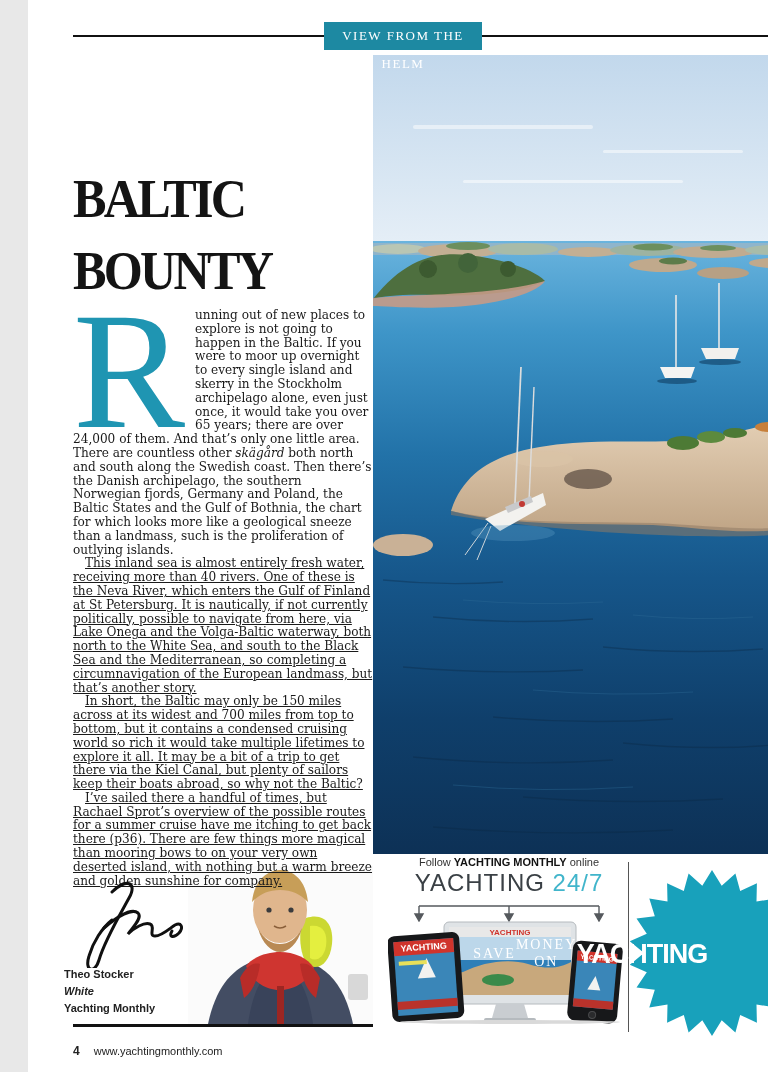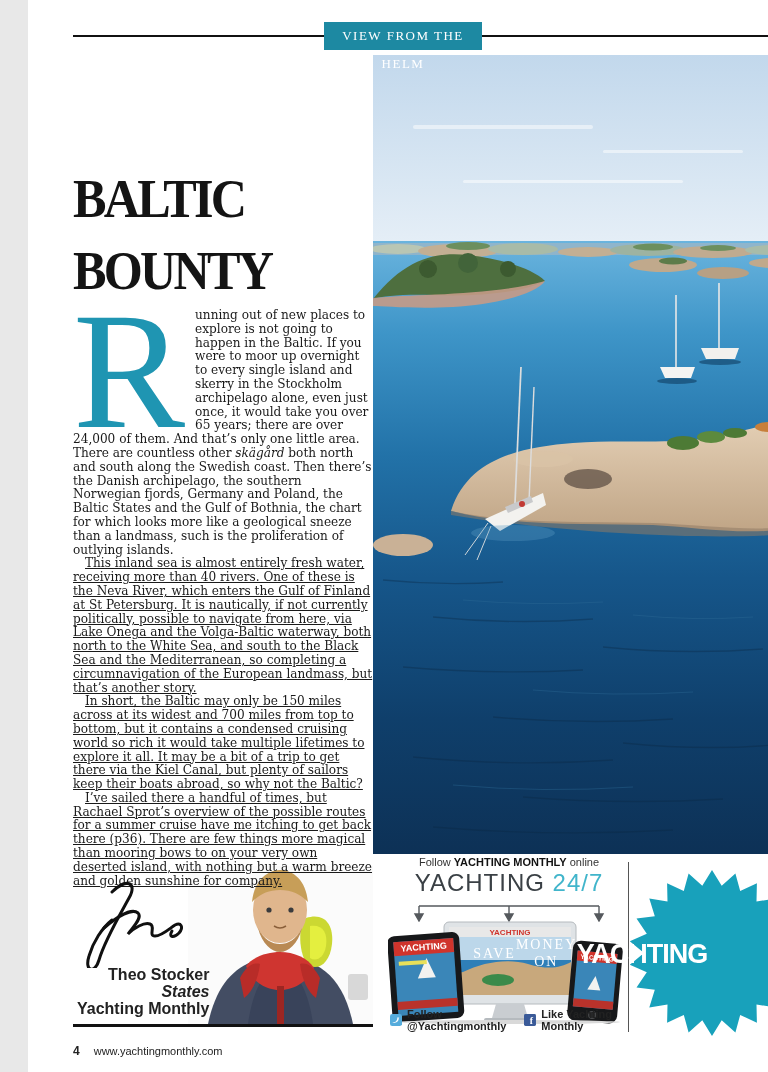--- a/index.html
+++ b/index.html
@@ -21,22 +21,22 @@
   .bodycol{position:absolute;left:45px;top:309px;width:300px;z-index:2;
         font-family:"DejaVu Serif",serif;font-size:12.1px;line-height:13.8px;color:#1a1a1a;
         text-align:left;}
   .bodycol p{margin:0;}
   .bodycol p.indent{text-indent:12px;text-decoration:underline;}
   .dropcap{float:left;color:#1f95b2;font-family:"Liberation Serif",serif;font-weight:400;
         font-size:168px;line-height:110px;padding-right:10px;padding-top:6px;}
   .ital{font-style:italic;}
   
   .sig{position:absolute;left:48px;top:876px;z-index:2;}
-  .author{position:absolute;left:49px;top:966px;font-size:16px;font-weight:700;color:#222;
-        line-height:17px;z-index:2;text-align:right;}
+  .author{position:absolute;left:36px;top:966px;font-size:11px;font-weight:700;color:#222;
+        line-height:17px;z-index:2;}
   .author .role{font-style:italic;}
   .portrait{position:absolute;left:160px;top:866px;width:185px;height:158px;z-index:1;}
   .portrait-rule{position:absolute;left:45px;top:1024px;width:300px;height:3px;background:#111;}
   .follow-line{position:absolute;left:362px;top:856px;width:238px;text-align:center;
         font-size:11px;color:#333;}
   .follow-line b{color:#111;}
   .logo247{position:absolute;left:362px;top:869px;width:238px;text-align:center;
         font-size:24px;letter-spacing:1px;color:#3a4045;}
   .logo247 .n247{color:#41b5cb;}
   .arrows{position:absolute;left:383px;top:904px;}
@@ -196,21 +196,21 @@
     <svg width="110" height="92" viewBox="0 0 110 92">
       <g stroke="#101010" stroke-width="3" fill="none" stroke-linecap="round">
         <path d="M36,16 C50,2 62,6 53,22 C42,42 28,66 23,84 C19,98 8,96 13,80 C17,66 26,52 36,44"></path>
         <path d="M28,52 C42,40 56,32 62,37 C67,42 56,52 52,58 C58,52 68,46 74,48 C80,50 72,60 79,60 C86,60 94,52 99,49 C105,46 108,51 103,57 C98,62 92,62 96,55"></path>
       </g>
     </svg>
   </div>
 
   <div class="author">
     <div>Theo Stocker</div>
-    <div class="role">States</div>
+    <div class="role">White</div>
     <div>Yachting Monthly</div>
   </div>
 
   <div class="portrait">
     <svg width="185" height="158" viewBox="0 0 185 158">
       <rect width="185" height="158" fill="#fbfbfb"></rect>
 
       <path d="M20,158 C30,110 55,92 92,90 C130,92 155,110 165,158 Z" fill="#434d63"></path>
       <path d="M60,158 C65,120 80,100 92,98 C105,100 120,120 125,158 Z" fill="#39435a"></path>
 
@@ -285,36 +285,20 @@
         <rect x="187" y="32" width="40" height="10" fill="#d0342c"></rect>
         <text x="207" y="40" font-size="6.5" font-weight="bold" fill="#ffffff" text-anchor="middle" font-family="Liberation Sans, sans-serif">YACHTING</text>
         <path d="M200,70 L207,56 L213,70 Z" fill="#f2f2f0"></path>
         <rect x="187" y="80" width="40" height="8" fill="#b9322b"></rect>
         <circle cx="207" cy="95" r="3.5" fill="#2a2b2d" stroke="#4a4b4d"></circle>
       </g>
       <ellipse cx="122" cy="102" rx="110" ry="2" fill="#d9d9d9"></ellipse>
     </svg>
   </div>
 
-  <div class="social">
-    <span class="btn">
-      <svg width="16" height="16" viewBox="0 0 16 16">
-        <rect width="16" height="16" rx="3" fill="#55acdc"></rect>
-        <path d="M3,11 C5,11.4 7,10.8 8,9.6 C9.6,8 10,6 9.6,4.8 C10.4,4 11,4.4 11.6,4.2 L10.8,5.2 C11.6,5 12,5 12.6,4.8 L11.6,5.8 C11.8,8.2 9.8,11.6 6.4,11.8 C5.2,11.9 3.8,11.6 3,11 Z" fill="#ffffff"></path>
-      </svg>
-      <span>Follow @Yachtingmonthly</span>
-    </span>
-    <span class="btn">
-      <svg width="16" height="16" viewBox="0 0 16 16">
-        <rect width="16" height="16" rx="2" fill="#3a5a98"></rect>
-        <text x="10" y="14" font-size="13" font-weight="bold" fill="#ffffff" text-anchor="middle" font-family="Liberation Serif, serif">f</text>
-      </svg>
-      <span>Like Yachting Monthly</span>
-    </span>
-  </div>
 
   <div class="vrule"></div>
 
   <div class="burst">
     <svg width="168" height="182" viewBox="0 0 168 182">
       <polygon points="84.0,8.0 93.7,23.7 107.4,11.4 112.2,29.1 128.9,21.2 128.5,39.6 146.7,36.6 141.2,54.2 159.5,56.5 149.2,71.8 166.2,79.2 152.0,91.0 166.2,102.8 149.2,110.2 159.5,125.5 141.2,127.8 146.7,145.4 128.5,142.4 128.9,160.8 112.2,152.9 107.4,170.6 93.7,158.3 84.0,174.0 74.3,158.3 60.6,170.6 55.8,152.9 39.1,160.8 39.5,142.4 21.3,145.4 26.8,127.8 8.5,125.5 18.8,110.2 1.8,102.8 16.0,91.0 1.8,79.2 18.8,71.8 8.5,56.5 26.8,54.2 21.3,36.6 39.5,39.6 39.1,21.2 55.8,29.1 60.6,11.4 74.3,23.7" fill="#18a1bb"></polygon>
     </svg>
     <div class="burst-text">
       <div class="b-save">SAVE</div>
       <div class="b-save">MONEY ON</div>

